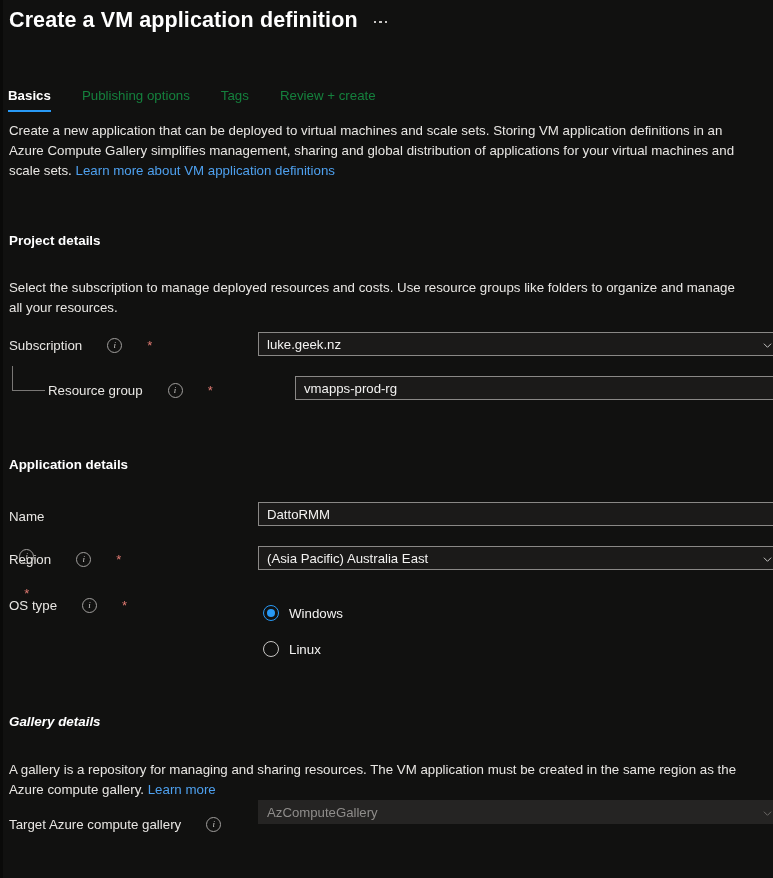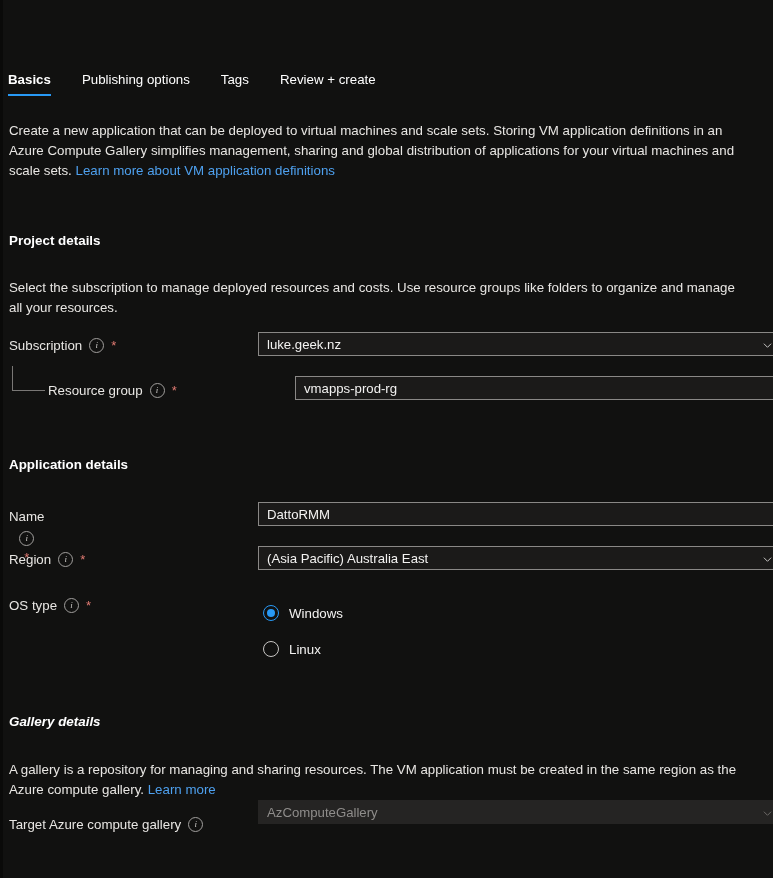--- a/index.html
+++ b/index.html
@@ -60,28 +60,28 @@
     display: block;
     width: 2.5px;
     height: 2.5px;
     background: #c8c6c4;
   }
 
   
   .tabs {
     position: absolute;
     left: 8px;
-    top: 72px;
+    top: 88px;
     display: flex;
     align-items: flex-start;
   }
   .tab {
     position: relative;
     font-size: 13.3px;
-    color: #ffffff;
+    color: #15803d;
     padding: 0 0 9px 0;
     margin-right: 31px;
     cursor: pointer;
     white-space: nowrap;
   }
   .tab.active {
     color: #ffffff;
     font-weight: bold;
   }
   .tab.active::after {
@@ -116,21 +116,21 @@
   }
 
   
   .label {
     position: absolute;
     left: 9px;
     font-size: 13.3px;
     color: #e8e6e3;
     display: flex;
     align-items: center;
-    gap: 7px;
+    gap: 25px;
     white-space: nowrap;
   }
   .label.indented { left: 48px; }
   .info-icon {
     display: inline-flex;
     align-items: center;
     justify-content: center;
     width: 13px; height: 13px;
     border-radius: 50%;
     border: 1px solid #a19f9d;
@@ -230,20 +230,28 @@
   }
 </style>
 </head>
 <body>
 
 <div class="screen">
   <div class="blade-edge"></div>
 
   <div class="content">
 
+    <div class="title-row">
+      <div class="page-title">Create a VM application definition</div>
+      <div class="ellipsis-btn" title="More">
+        <i></i>
+        <i></i>
+        <i></i>
+      </div>
+    </div>
 
     <div class="tabs">
       <div class="tab active">Basics</div>
       <div class="tab">Publishing options</div>
       <div class="tab">Tags</div>
       <div class="tab">Review + create</div>
     </div>
 
     <div class="para" style="top:121px; width:732px;">
       <span>Create a new application that can be deployed to virtual machines and scale sets. Storing VM application definitions in an Azure Compute Gallery simplifies management, sharing and global distribution of applications for your virtual machines and scale sets. </span><a class="link">Learn more about VM application definitions</a>

